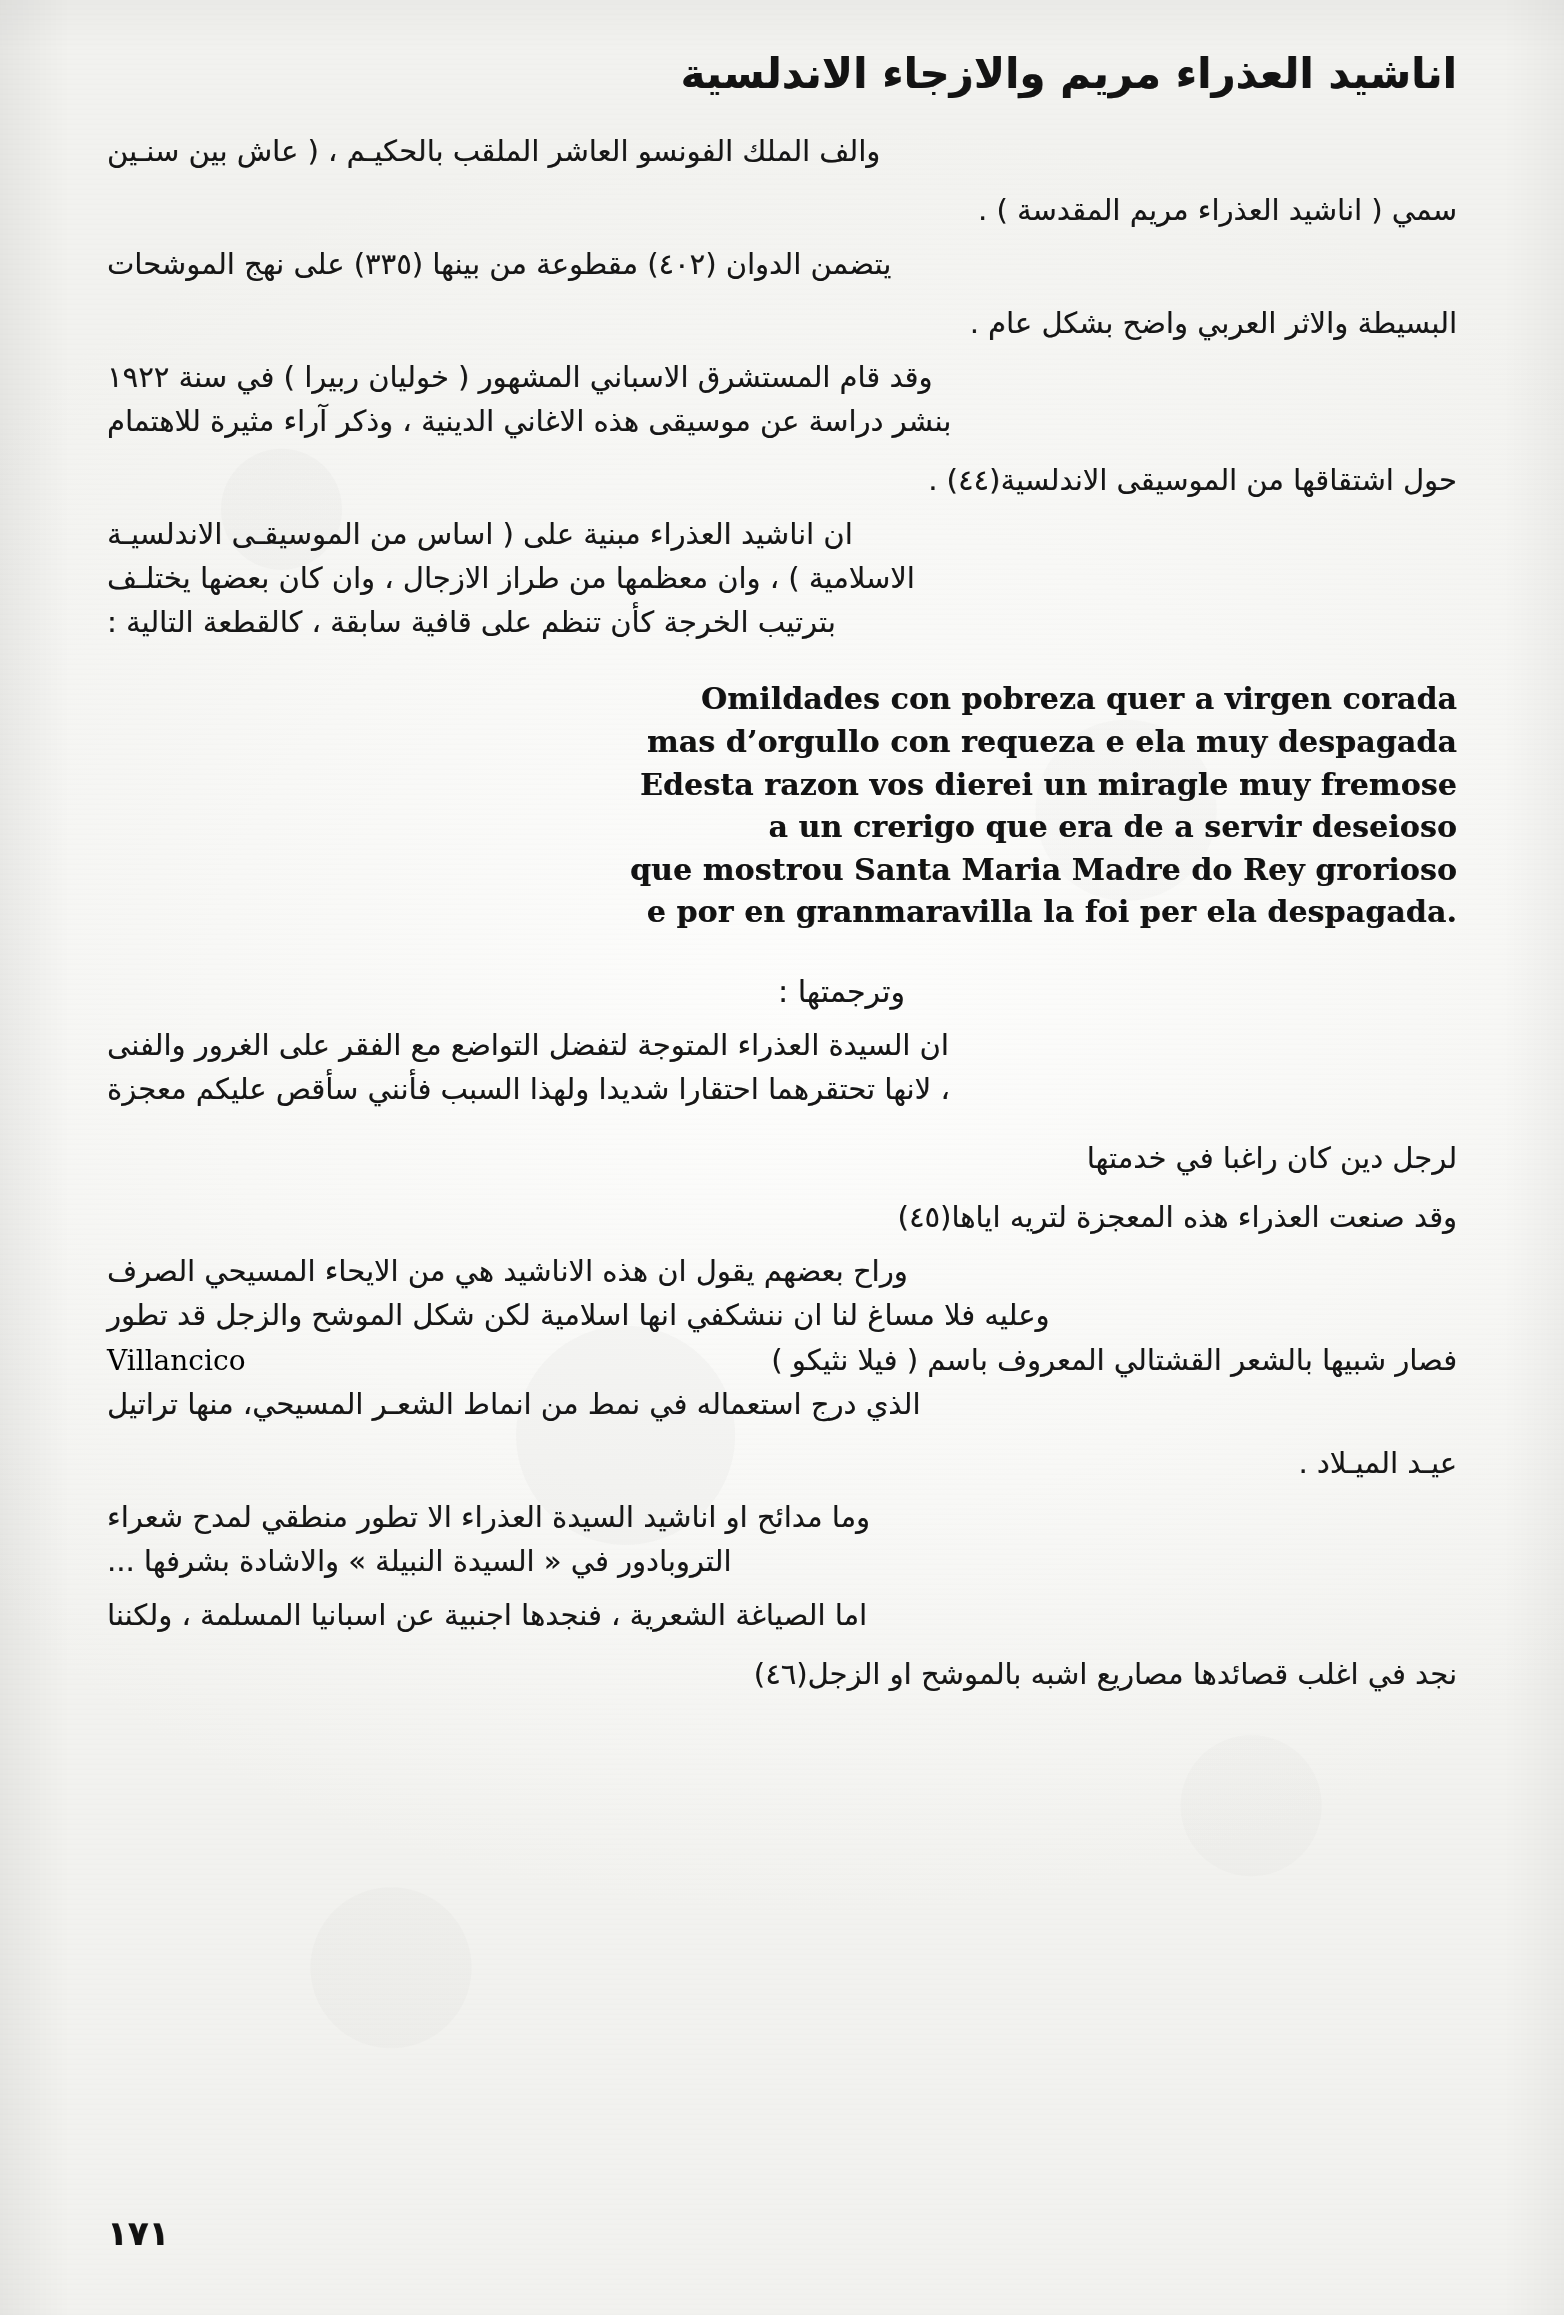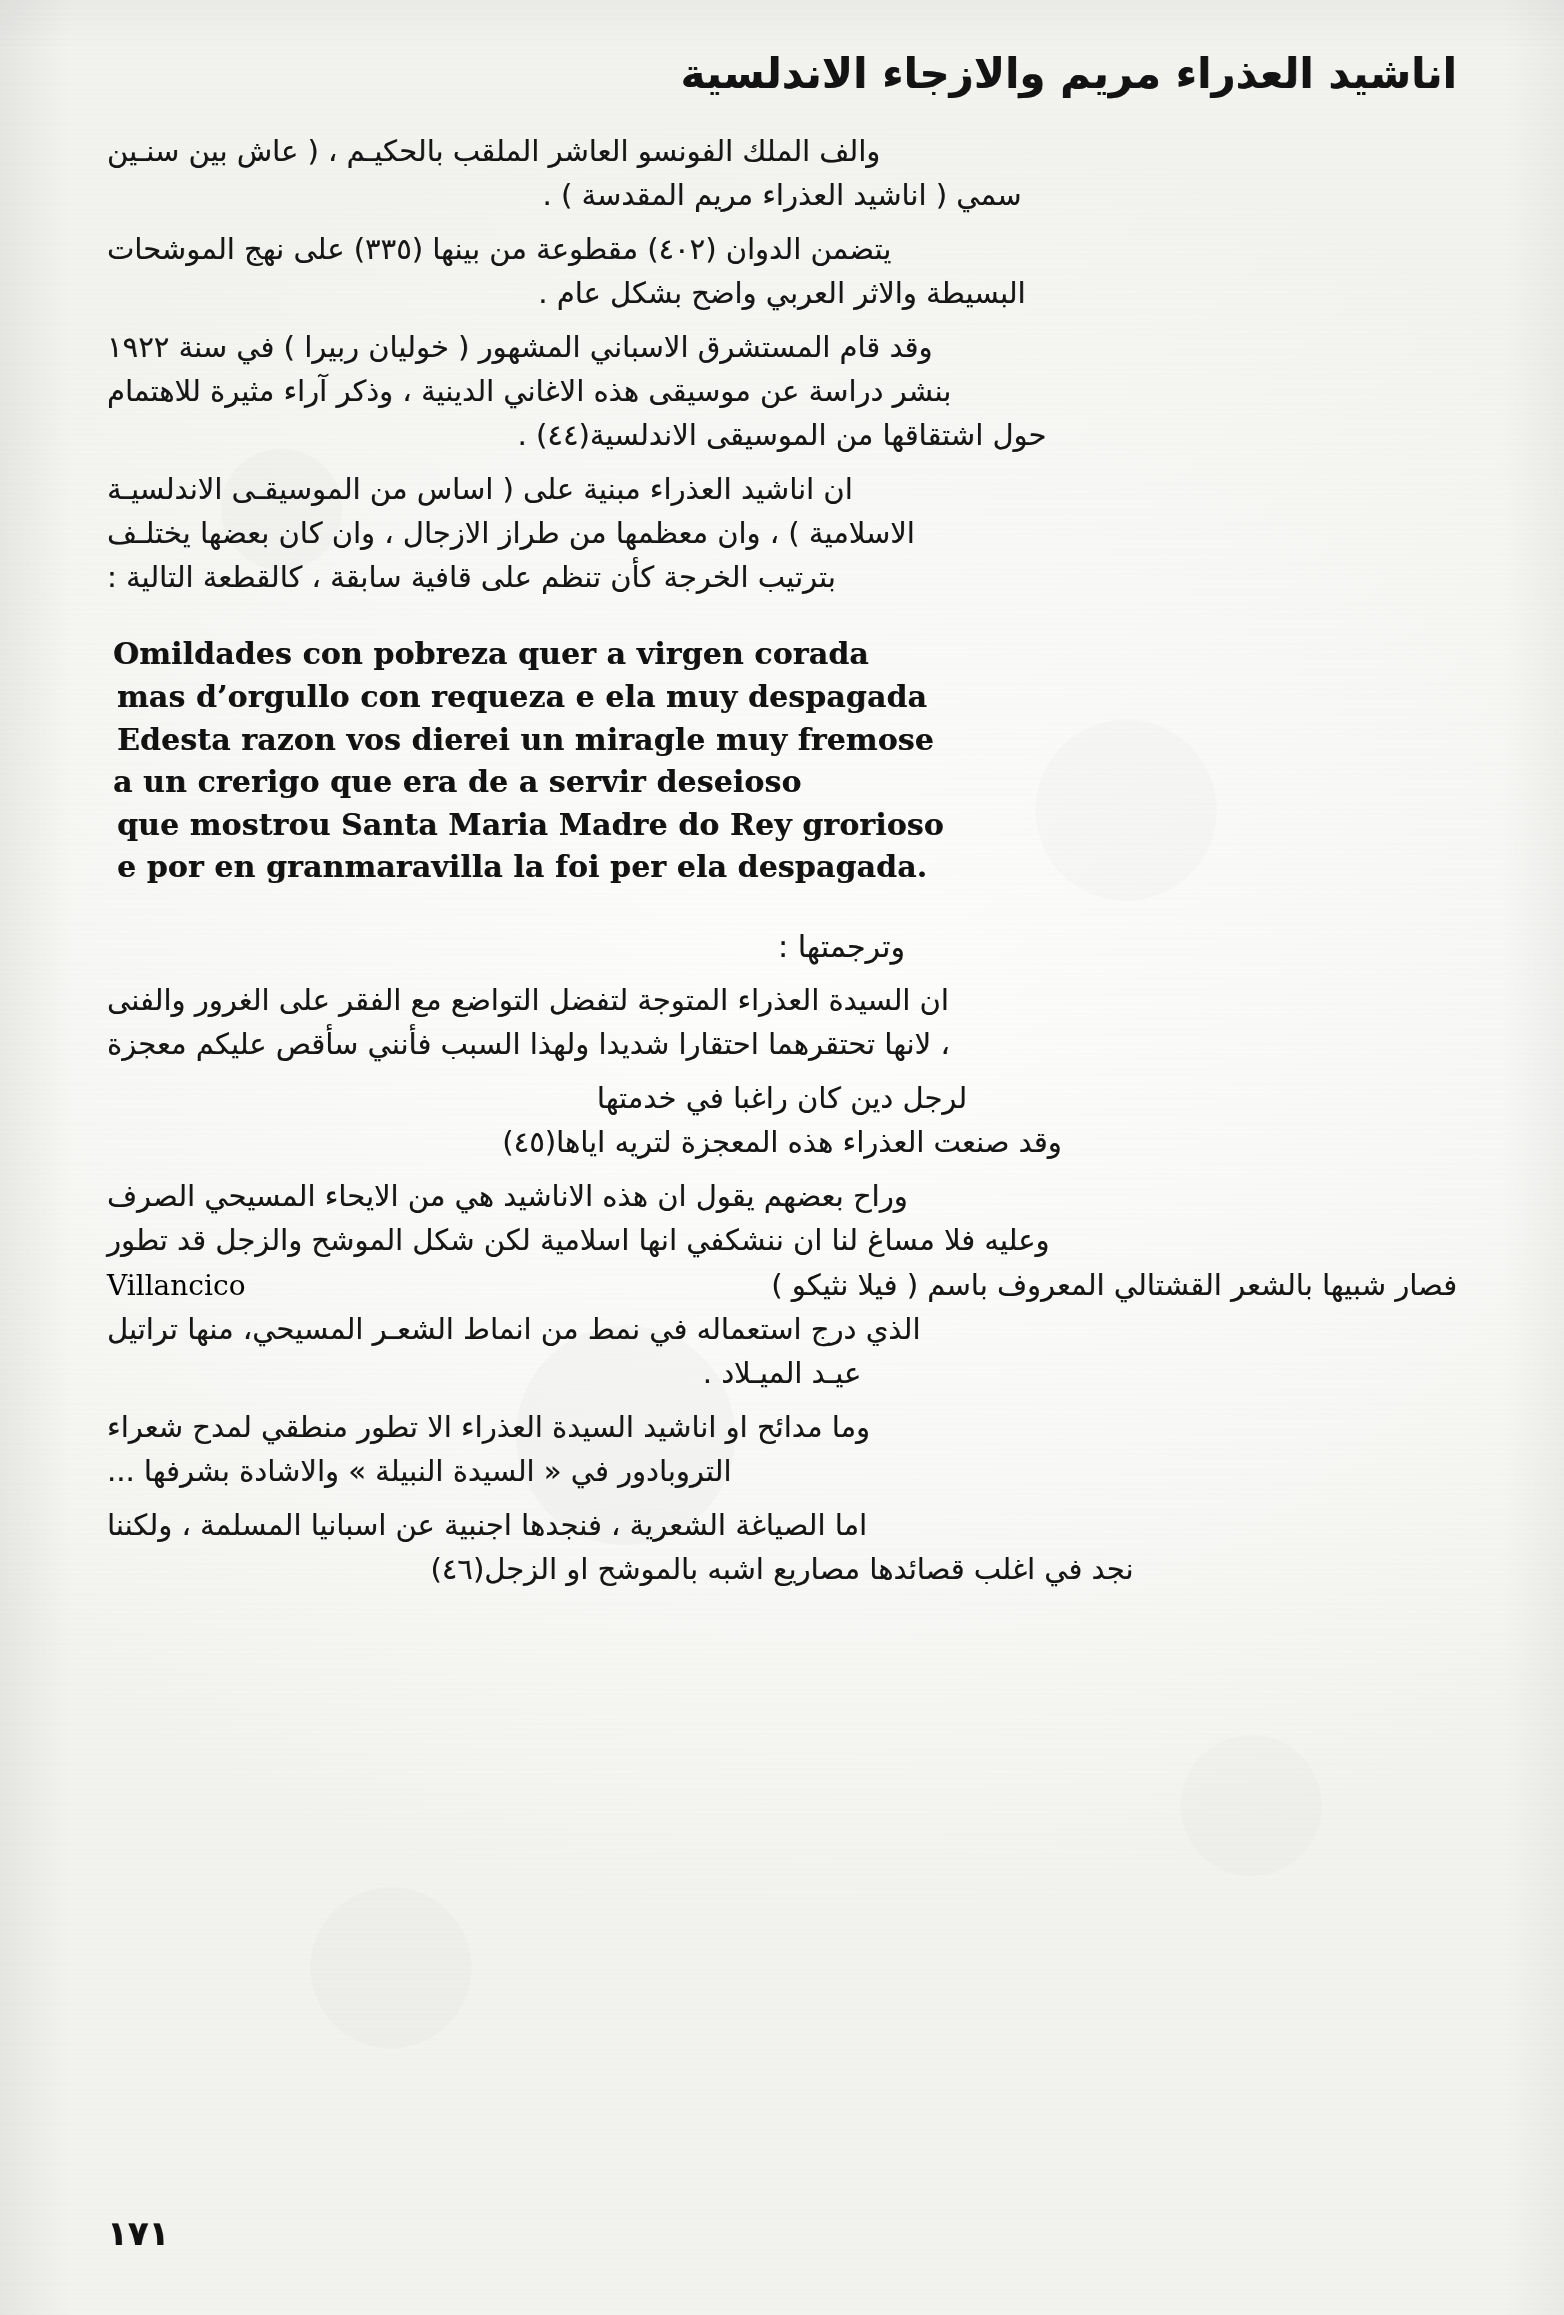--- a/index.html
+++ b/index.html
@@ -76,38 +76,38 @@
 
   .ar-line {
     direction: rtl;
     font-family: "DejaVu Sans", sans-serif;
     font-size: 29px;
     line-height: 1.52;
     color: #161616;
     text-shadow: 0.3px 0.1px 0 rgba(0,0,0,0.45);
     margin: 0;
   }
-  .ar-line.center { text-align: center; }
+  .ar-line.center { text-align: right; margin-top: 15px; }
   .ar-line.right  { text-align: left; }
 
   .translate-label {
     direction: rtl;
     text-align: center;
     font-family: "DejaVu Sans", sans-serif;
     font-size: 30px;
     color: #161616;
     margin: 40px 0 14px 0;
     padding-left: 119px;
     text-shadow: 0.3px 0.1px 0 rgba(0,0,0,0.45);
   }
 
   
   .poem {
     direction: ltr;
-    text-align: left;
+    text-align: right;
     margin: 34px 0 10px 0;
     padding-left: 6px;
   }
   .poem-line {
     font-family: "DejaVu Serif", serif;
     font-weight: 700;
     font-size: 30px;
     line-height: 1.42;
     color: #121212;
     letter-spacing: 0.1px;

